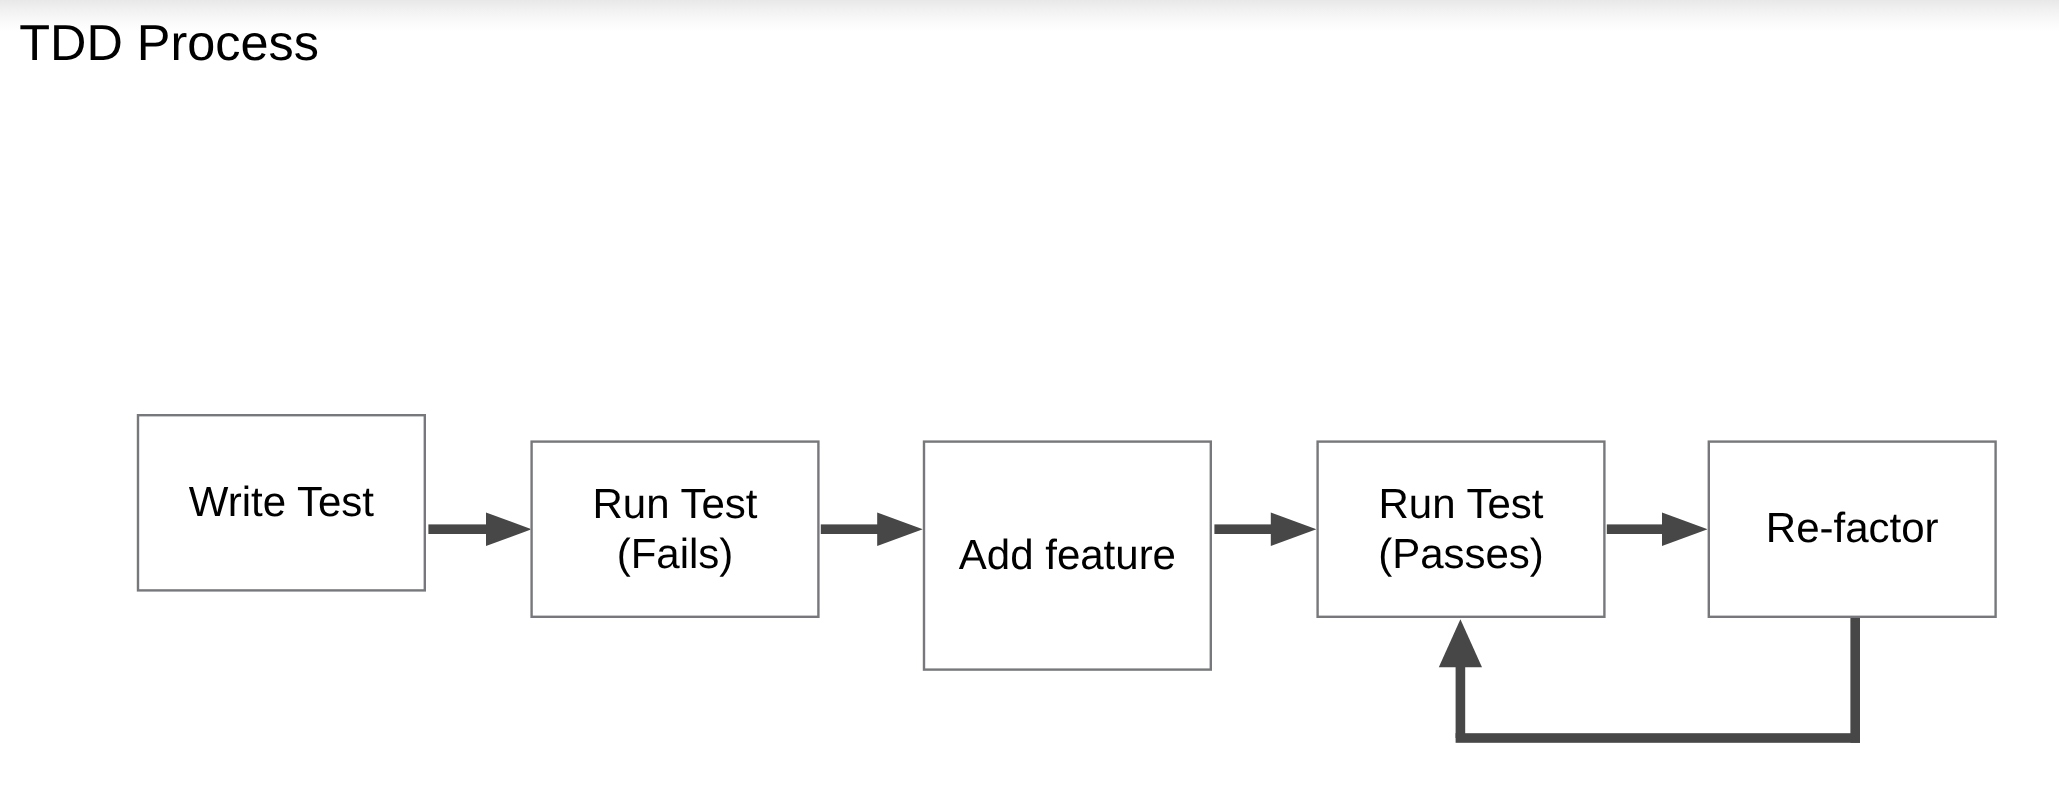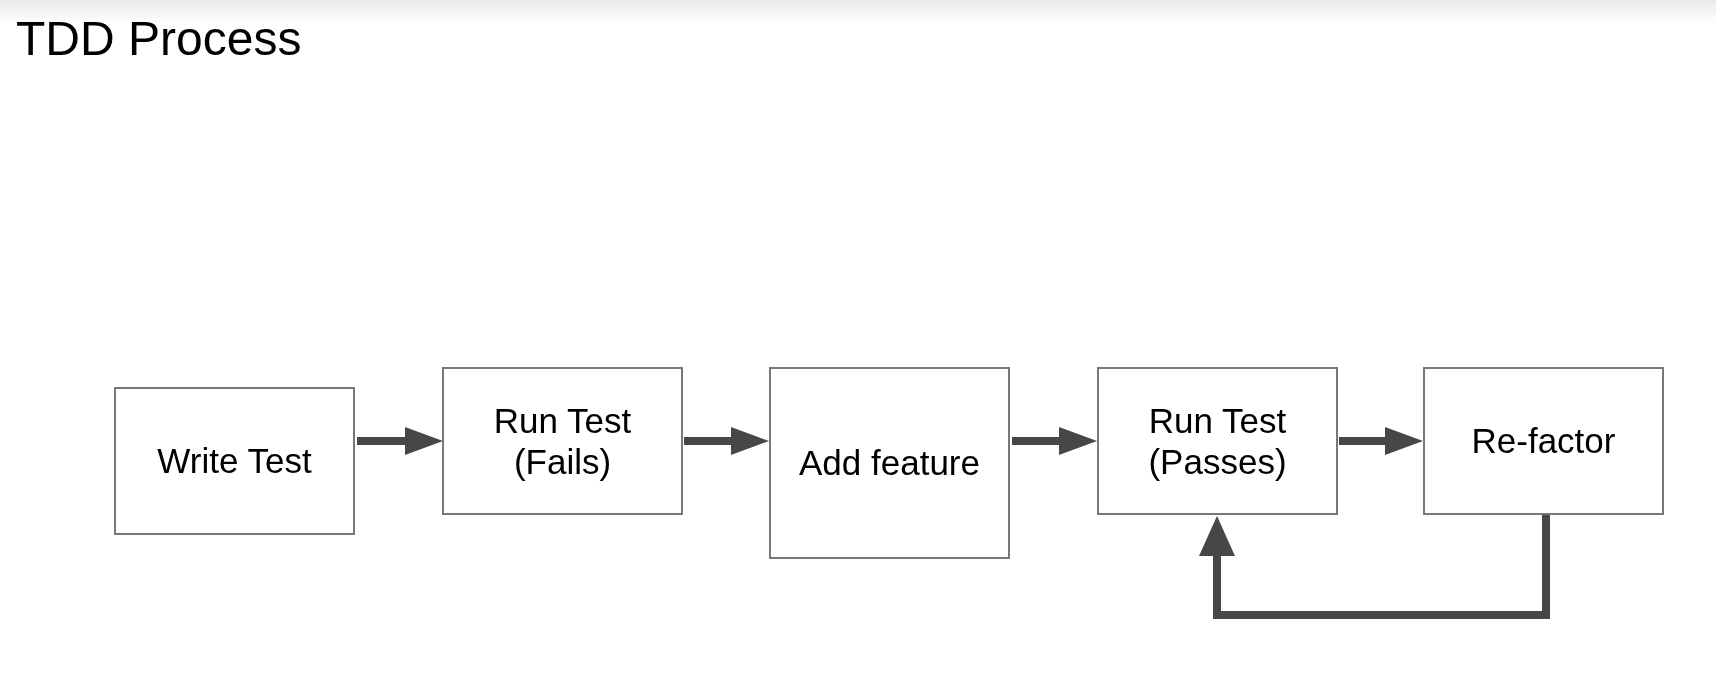--- a/index.html
+++ b/index.html
@@ -23,21 +23,21 @@
     top: 0;
     width: 1716px;
     height: 26px;
     background: linear-gradient(to bottom, #e8e8e8 0%, #f2f2f2 35%, #fafafa 70%, #ffffff 100%);
     pointer-events: none;
   }
   #page-title {
     position: absolute;
     left: 16px;
     top: 12px;
-    font-size: 48px;
+    font-size: 42px;
     line-height: 1.12;
     color: #000000;
     font-weight: 400;
     letter-spacing: 0px;
     white-space: nowrap;
     text-align: center;
   }
   .node-box {
     position: absolute;
     box-sizing: border-box;
@@ -99,21 +99,21 @@
 
       <g>
         <rect x="1542" y="515" width="8" height="104"></rect>
         <rect x="1213" y="611" width="337" height="8"></rect>
         <rect x="1213" y="553" width="8" height="62"></rect>
         <polygon points="1199,556 1217,516 1235,556"></polygon>
       </g>
     </g>
   </svg>
 
-  <div class="node-box" style="left:114px; top:387px; width:241px; height:148px;">
+  <div class="node-box" style="left:114px; top:345px; width:241px; height:148px;">
     <span class="node-label">Write Test</span>
   </div>
 
   <div class="node-box" style="left:442px; top:367px; width:241px; height:148px;">
     <span class="node-label">Run Test
 (Fails)</span>
   </div>
 
   <div class="node-box" style="left:769px; top:367px; width:241px; height:192px;">
     <span class="node-label">Add feature</span>

